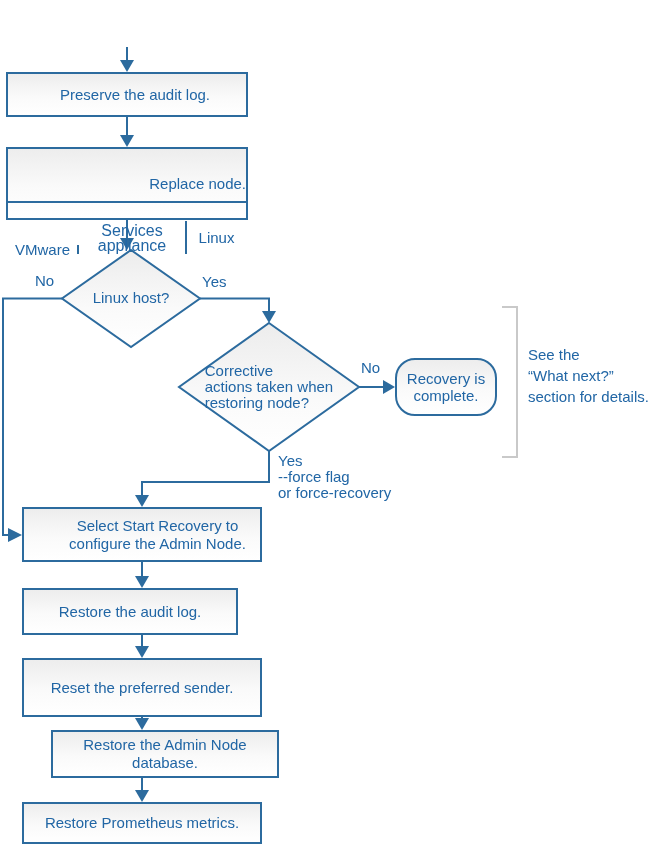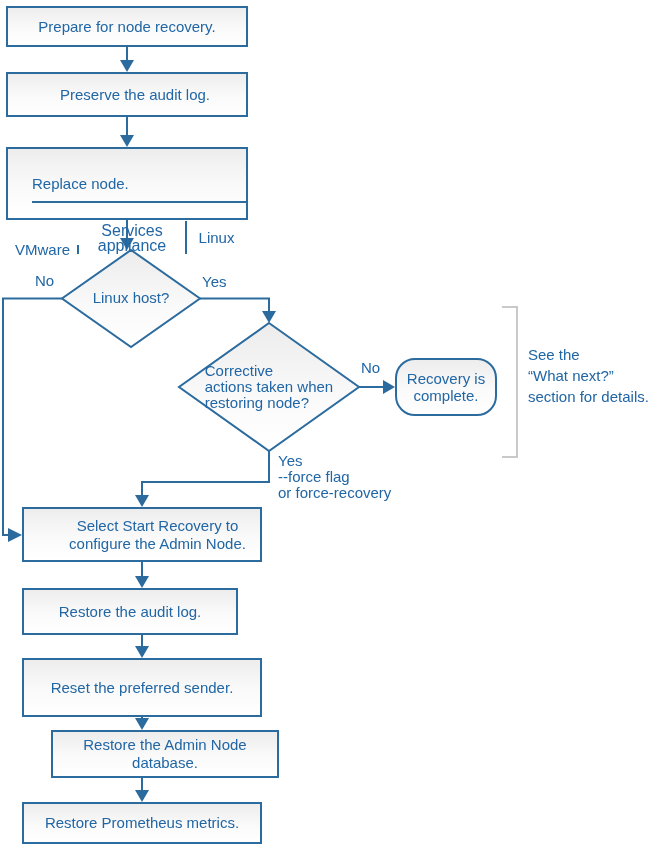--- a/index.html
+++ b/index.html
@@ -31,21 +31,21 @@
   .b2{left:6px;top:72px;width:242px;height:45px;padding-left:16px;}
   .b3{left:6px;top:147px;width:242px;height:73px;display:block;}
   .b4{left:22px;top:507px;width:240px;height:55px;padding-left:31px;}
   .b5{left:22px;top:588px;width:216px;height:47px;}
   .b6{left:22px;top:658px;width:240px;height:59px;}
   .b7{left:22px;top:730px;width:228px;height:48px;margin-left:29px;}
   .b8{left:22px;top:802px;width:240px;height:42px;}
   .rounded{left:395px;top:358px;width:102px;height:58px;border-radius:20px;line-height:17px;}
 
   .b3-header{height:34px;border-bottom:2px solid var(--line);
-    display:flex;align-items:center;justify-content:flex-start;margin-left:24px;}
+    display:flex;align-items:center;justify-content:flex-end;}
   .b3-row{display:flex;height:33px;}
   .cell{display:flex;align-items:center;justify-content:center;box-sizing:border-box;
     text-align:center;white-space:pre-line;}
   .cell-vmware{width:71px;border-right:2px solid var(--line);margin-top:24px;}
   .cell-services{width:108px;border-right:2px solid var(--line);font-size:16px;line-height:15px;}
   .cell-linux{flex:1;}
 
   .dtext{
     position:absolute;color:var(--text);font-size:15px;line-height:16px;
     display:flex;align-items:center;justify-content:center;
@@ -126,23 +126,20 @@
       <polygon class="ahead" points="135,718 149,718 142,730"></polygon>
     </g>
     <g>
       <path class="cline" d="M142 778 V790"></path>
       <polygon class="ahead" points="135,790 149,790 142,802"></polygon>
     </g>
 
     <path class="bracket" d="M502 307 H517 V457 H502"></path>
   </svg>
 
-  <div class="box b1">
-    <span>Prepare for node recovery.</span>
-  </div>
 
   <div class="box b2">
     <span>Preserve the audit log.</span>
   </div>
 
   <div class="box b3">
     <div class="b3-header">
       <span>Replace node.</span>
     </div>
     <div class="b3-row">

